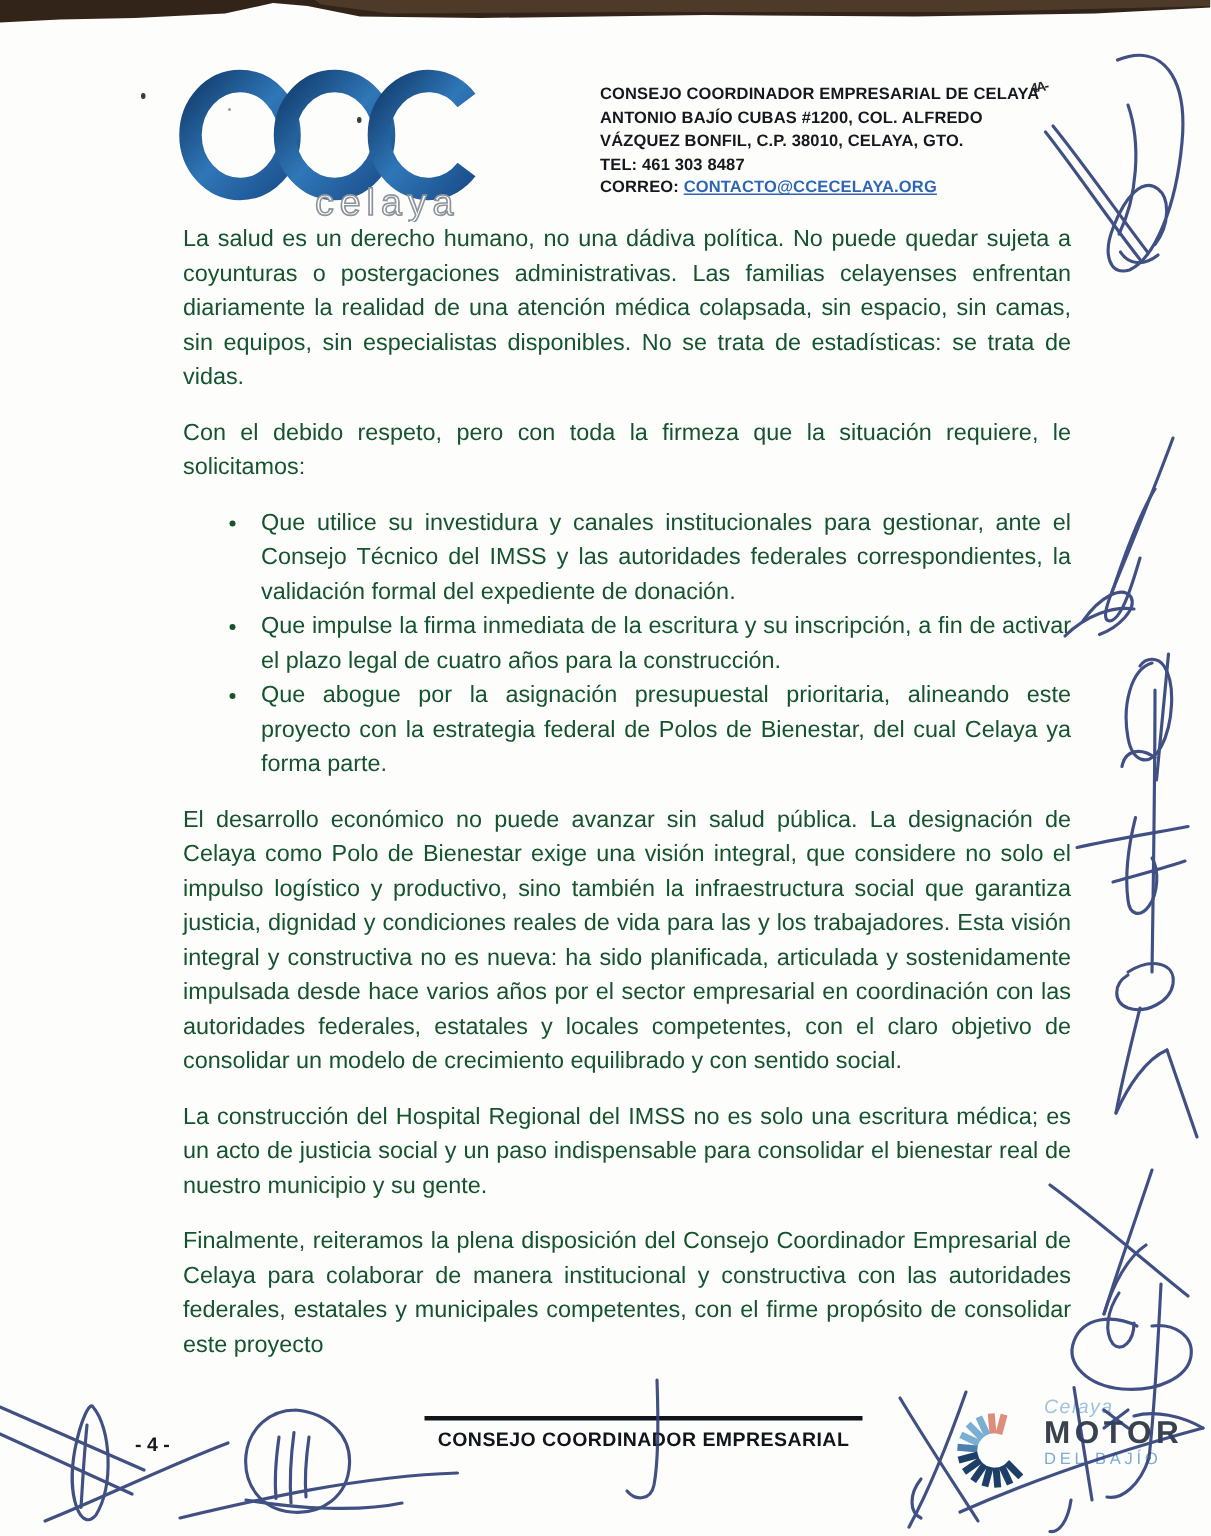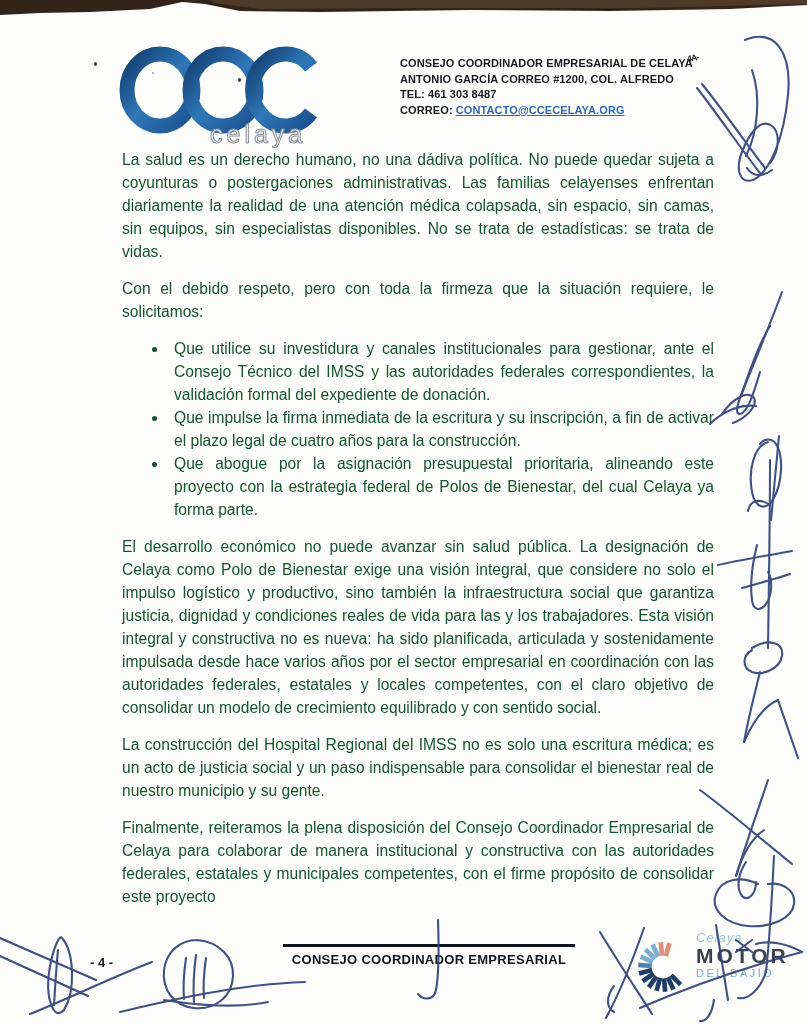--- a/index.html
+++ b/index.html
@@ -72,21 +72,22 @@
       </g>
       <text x="98" y="99" font-size="25" letter-spacing="4" fill="#ffffff" stroke="#8d939b" stroke-width="1.1" font-family="Liberation Sans, sans-serif">celaya</text>
     </svg>
   </div>
 
   <div class="contact">
     <div class="line">
       <span>CONSEJO COORDINADOR EMPRESARIAL DE CELAYA</span>
       <span class="pen-mark">4A-</span>
     </div>
-    <div class="line">ANTONIO GARCÍA CORREO #1200, COL. ALFREDO</div>
+    <div class="line">ANTONIO BAJÍO CUBAS #1200, COL. ALFREDO</div>
+    <div class="line">VÁZQUEZ BONFIL, C.P. 38010, CELAYA, GTO.</div>
     <div class="line">TEL: 461 303 8487</div>
     <div class="line">
       <span>CORREO: </span><a href="#" class="email-link">CONTACTO@CCECELAYA.ORG</a>
     </div>
   </div>
 
   <div class="letter-body">
     <p>La salud es un derecho humano, no una dádiva política. No puede quedar sujeta a coyunturas o postergaciones administrativas. Las familias celayenses enfrentan diariamente la realidad de una atención médica colapsada, sin espacio, sin camas, sin equipos, sin especialistas disponibles. No se trata de estadísticas: se trata de vidas.</p>
     <p>Con el debido respeto, pero con toda la firmeza que la situación requiere, le solicitamos:</p>
     <ul>

